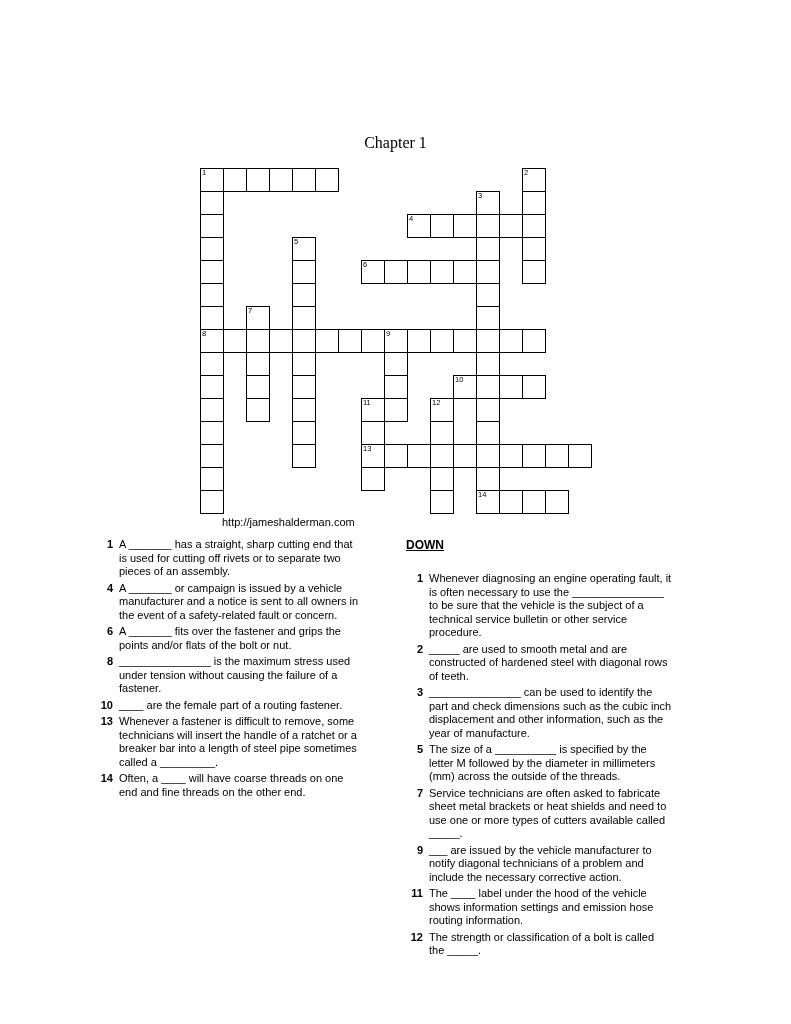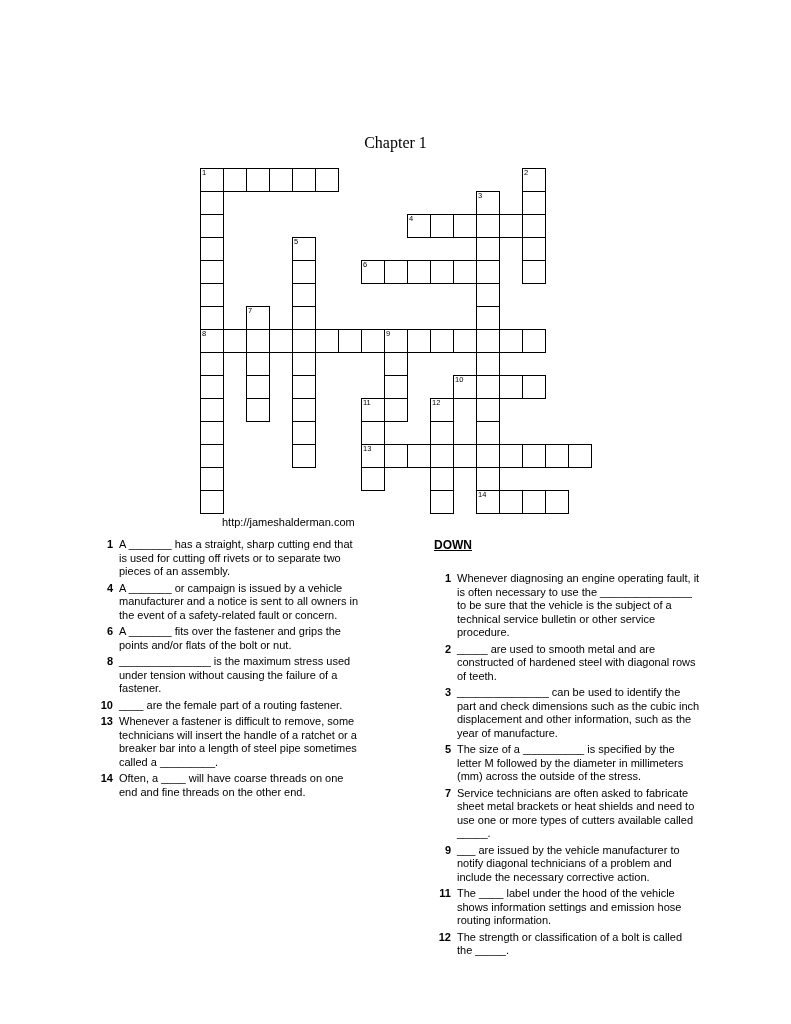--- a/index.html
+++ b/index.html
@@ -51,21 +51,21 @@
     z-index: 2;
   }
   .source {
     position: absolute;
     left: 222px; top: 516px;
     font-size: 11px;
     color: #000;
   }
   .clue-col { position: absolute; top: 538px; }
   .clue-col.left  { left: 96px;  width: 266px; }
-  .clue-col.right { left: 406px; width: 266px; margin-left: 28px; }
+  .clue-col.right { left: 406px; width: 266px; }
   .clue-heading {
     font-weight: bold;
     font-size: 12px;
     text-decoration: underline;
     margin-bottom: 20px;
   }
   .clue { display: flex; margin-bottom: 3px; }
   .cnum {
     flex: none;
     width: 17px;
@@ -249,21 +249,21 @@
         <div class="clue">
           <span class="cnum">2</span>
           <span class="ctext">_____ are used to smooth metal and are constructed of hardened steel with diagonal rows of teeth.</span>
         </div>
         <div class="clue">
           <span class="cnum">3</span>
           <span class="ctext">_______________ can be used to identify the part and check dimensions such as the cubic inch displacement and other information, such as the year of manufacture.</span>
         </div>
         <div class="clue">
           <span class="cnum">5</span>
-          <span class="ctext">The size of a __________ is specified by the letter M followed by the diameter in millimeters (mm) across the outside of the stress.</span>
+          <span class="ctext">The size of a __________ is specified by the letter M followed by the diameter in millimeters (mm) across the outside of the threads.</span>
         </div>
         <div class="clue">
           <span class="cnum">7</span>
           <span class="ctext">Service technicians are often asked to fabricate sheet metal brackets or heat shields and need to use one or more types of cutters available called _____.</span>
         </div>
         <div class="clue">
           <span class="cnum">9</span>
           <span class="ctext">___ are issued by the vehicle manufacturer to notify diagonal technicians of a problem and include the necessary corrective action.</span>
         </div>
         <div class="clue">

